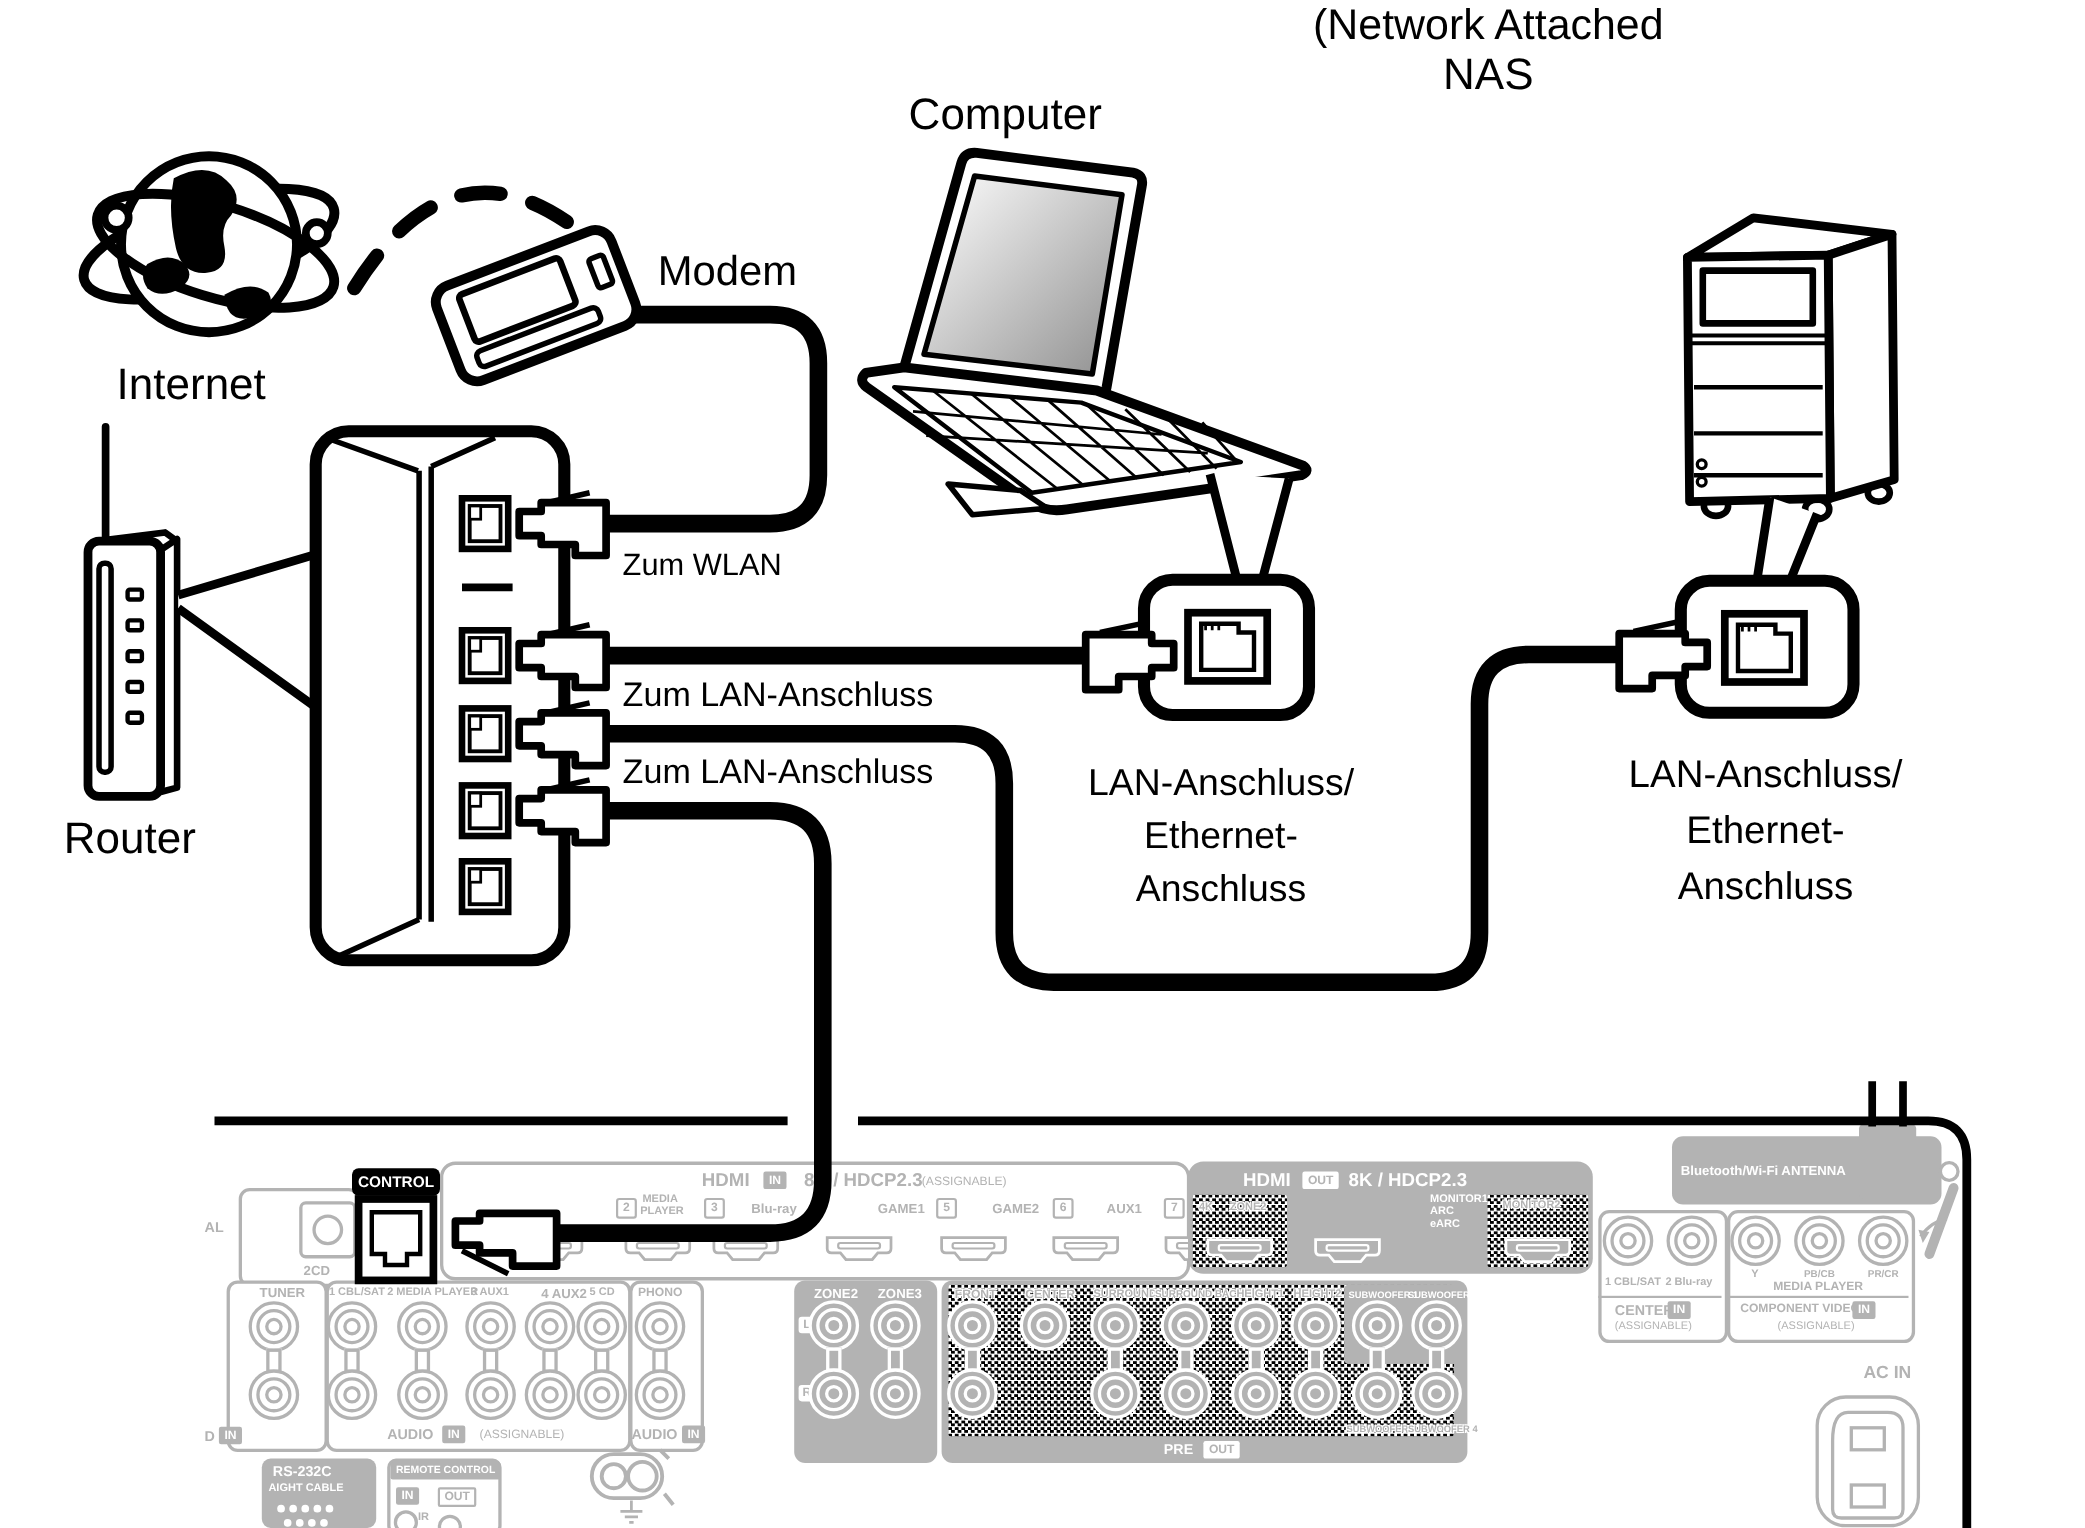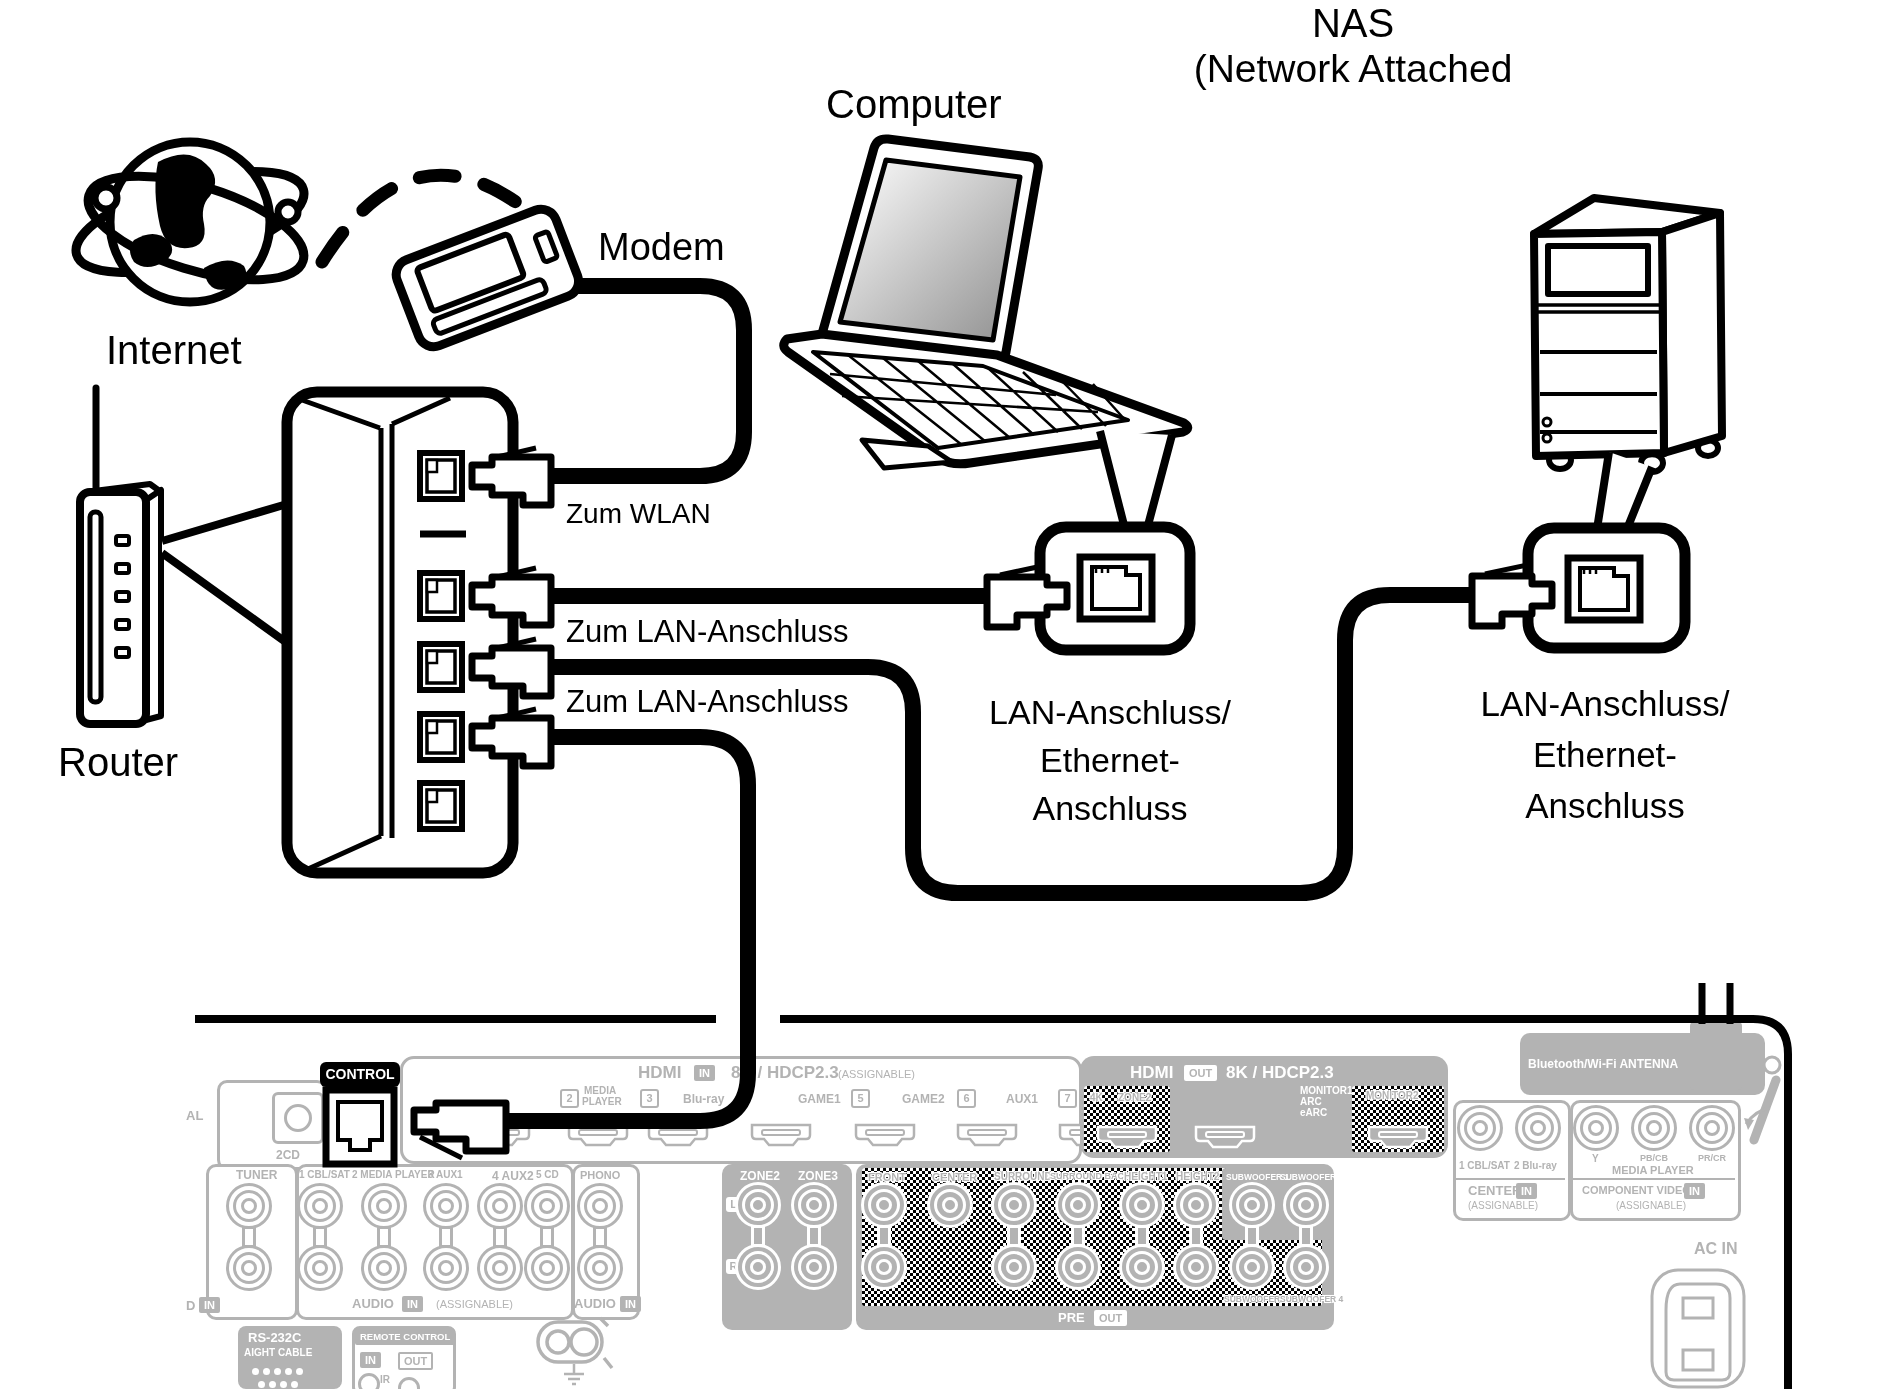--- a/index.html
+++ b/index.html
@@ -456,22 +456,22 @@
     </g>
   </svg>
 
   <div id="captions">
     <span class="cap" style="left:106px;top:328px;font-size:40px">Internet</span>
     <span class="cap" style="left:598px;top:226px;font-size:38px">Modem</span>
     <span class="cap" style="left:58px;top:740px;font-size:40px">Router</span>
     <span class="cap" style="left:826px;top:82px;font-size:40px">Computer</span>
 
     <div style="position:absolute;left:1150px;top:0;width:406px;text-align:center">
+      <div class="cap" style="position:static;font-size:39px;line-height:45px">(Network Attached</div>
       <div class="cap" style="position:static;font-size:40px;line-height:46px">NAS</div>
-      <div class="cap" style="position:static;font-size:39px;line-height:45px">(Network Attached</div>
     </div>
 
     <span class="cap" style="left:566px;top:498px;font-size:28px">Zum WLAN</span>
     <span class="cap" style="left:566px;top:614px;font-size:31px">Zum LAN-Anschluss</span>
     <span class="cap" style="left:566px;top:684px;font-size:31px">Zum LAN-Anschluss</span>
 
     <div style="position:absolute;left:960px;top:688px;width:300px;text-align:center">
       <div class="cap" style="position:static;font-size:34px;line-height:48px">LAN-Anschluss/</div>
       <div class="cap" style="position:static;font-size:34px;line-height:48px">Ethernet-</div>
       <div class="cap" style="position:static;font-size:34px;line-height:48px">Anschluss</div>

